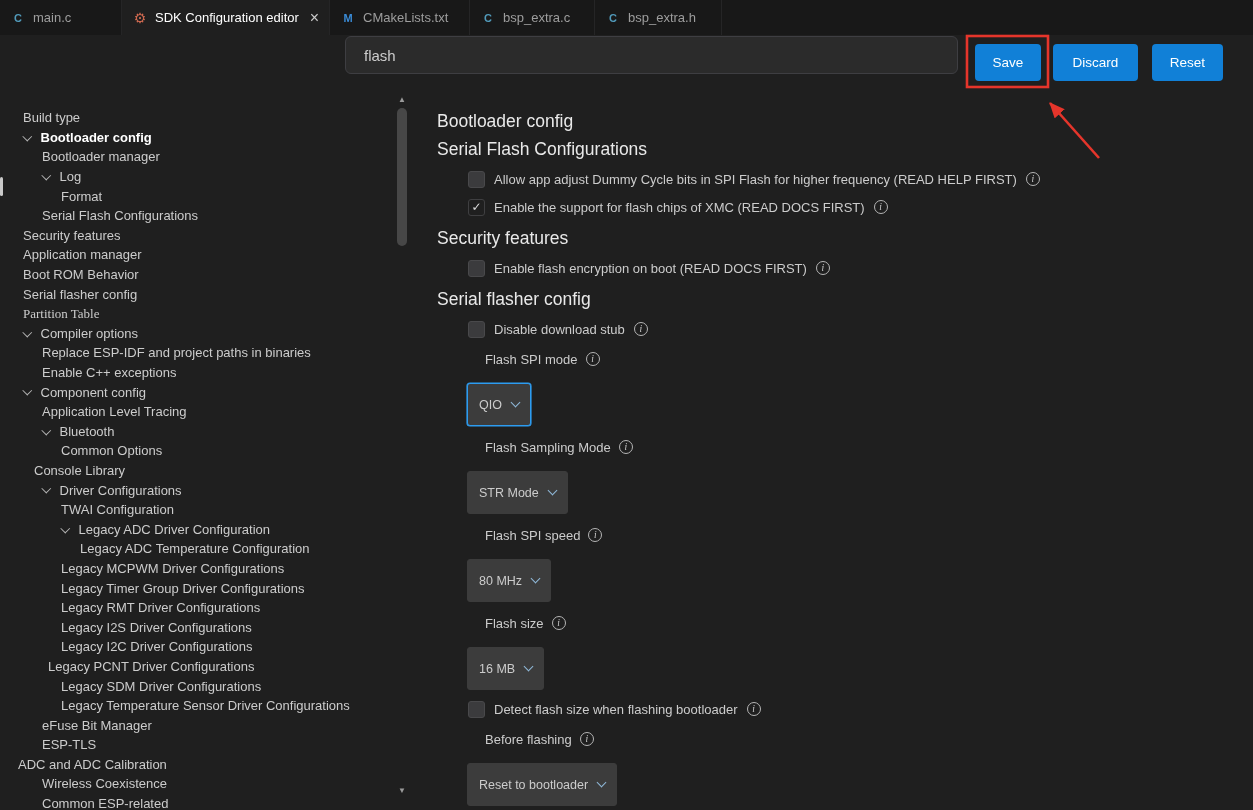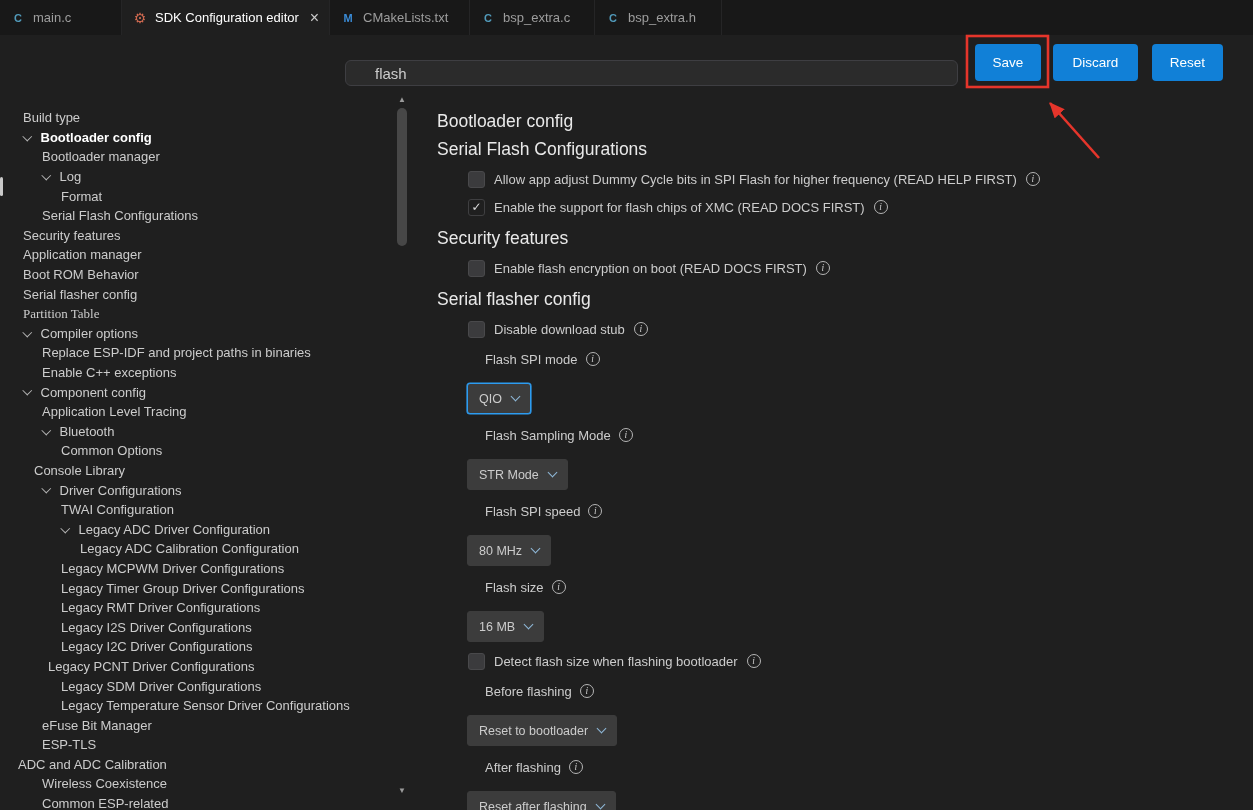--- a/index.html
+++ b/index.html
@@ -19,22 +19,22 @@
   .tab:nth-child(4){width:125px}
   .tab:nth-child(5){width:127px}
   .tab.active{background:#1f1f1f;color:#ffffff}
   .ficon{flex:none;width:16px;text-align:center;font-weight:bold;font-size:11px}
   .ficon.c-file{color:#519aba}
   .ficon.cmake{color:#3a8bd6}
   .ficon.gear{color:#cf6950;font-size:14px;font-weight:normal}
   .tclose{margin-left:auto;color:#cccccc;font-size:16px;line-height:1}
 
   
-  .search-input{position:absolute;left:345px;top:60px;width:613px;height:26px;background:#2b2b2b;
-        border:1px solid #3e3e42;border-radius:6px;color:#cccccc;font-size:15px;padding:0 29px;
+  .search-input{position:absolute;left:345px;top:36px;width:613px;height:38px;background:#2b2b2b;
+        border:1px solid #3e3e42;border-radius:6px;color:#cccccc;font-size:15px;padding:0 18px;
         outline:none;font-family:inherit}
   .btn{position:absolute;top:44px;height:37px;border:none;border-radius:4px;background:var(--accent);
        color:#ffffff;font-size:13.5px;cursor:pointer;font-family:inherit}
   .btn-save{left:975px;width:66px}
   .btn-discard{left:1053px;width:85px}
   .btn-reset{left:1152px;width:71px}
 
   
   .sidebar{position:absolute;left:0;top:108px;width:392px;bottom:0;overflow:hidden;font-size:13px}
   .tree-item{display:flex;align-items:center;height:19.6px;color:#cccccc;cursor:pointer;white-space:nowrap}
@@ -56,21 +56,21 @@
   .c-h2{margin-top:12px}
   .c-h1+.c-h2{margin-top:7px}
   .row-check{margin:10px 0 0 31px;display:flex;align-items:center;gap:9px;height:18px}
   .cb{flex:none;width:17px;height:17px;border-radius:3px;background:#3b3b3d;border:1px solid #49494b;
       text-align:center;line-height:15px;font-size:12px;color:#dddddd;cursor:pointer}
   .cb.checked{background:transparent;border-color:#3f3f41}
   .f-label{margin:13px 0 0 48px;display:flex;align-items:center;gap:8px;height:16px}
   .info{flex:none;width:14px;height:14px;border-radius:50%;border:1px solid #b5b5b5;color:#cfcfcf;
         display:inline-flex;align-items:center;justify-content:center;font-size:9.5px;
         font-family:"Liberation Serif","DejaVu Serif",serif;font-style:italic;cursor:pointer}
-  .sel{margin:16px 0 0 30px;display:flex;width:fit-content;align-items:center;gap:10px;height:31px;
+  .sel{margin:16px 0 0 30px;display:flex;width:fit-content;align-items:center;gap:10px;height:43px;
        padding:0 11px;background:#3c3c3c;border:1px solid #3c3c3c;border-radius:3px;font-size:12.5px;
        color:#cccccc;cursor:pointer}
   .sel.focused{border-color:#2d9cf0;box-shadow:0 0 0 0.6px #2d9cf0}
   .sel-chev{flex:none;width:7px;height:7px;border-right:1.6px solid #8fb8d8;border-bottom:1.6px solid #8fb8d8;
         transform:rotate(45deg);margin-top:-4px}
 
   
   .anno{position:absolute;left:0;top:0;pointer-events:none;z-index:10}
   .anno-rect{fill:none;stroke:var(--red);stroke-width:2.6px}
   .anno-line{stroke:var(--red);stroke-width:2.6px}
@@ -177,21 +177,21 @@
         <span>Driver Configurations</span>
       </div>
       <div class="tree-item" style="padding-left: 61px;">
         <span>TWAI Configuration</span>
       </div>
       <div class="tree-item" style="padding-left: 61px;">
         <span class="chev"></span>
         <span>Legacy ADC Driver Configuration</span>
       </div>
       <div class="tree-item" style="padding-left: 80px;">
-        <span>Legacy ADC Calibration Configuration</span>
+        <span>Legacy ADC Temperature Configuration</span>
       </div>
       <div class="tree-item" style="padding-left: 61px;">
         <span>Legacy MCPWM Driver Configurations</span>
       </div>
       <div class="tree-item" style="padding-left: 61px;">
         <span>Legacy Timer Group Driver Configurations</span>
       </div>
       <div class="tree-item" style="padding-left: 61px;">
         <span>Legacy RMT Driver Configurations</span>
       </div>

